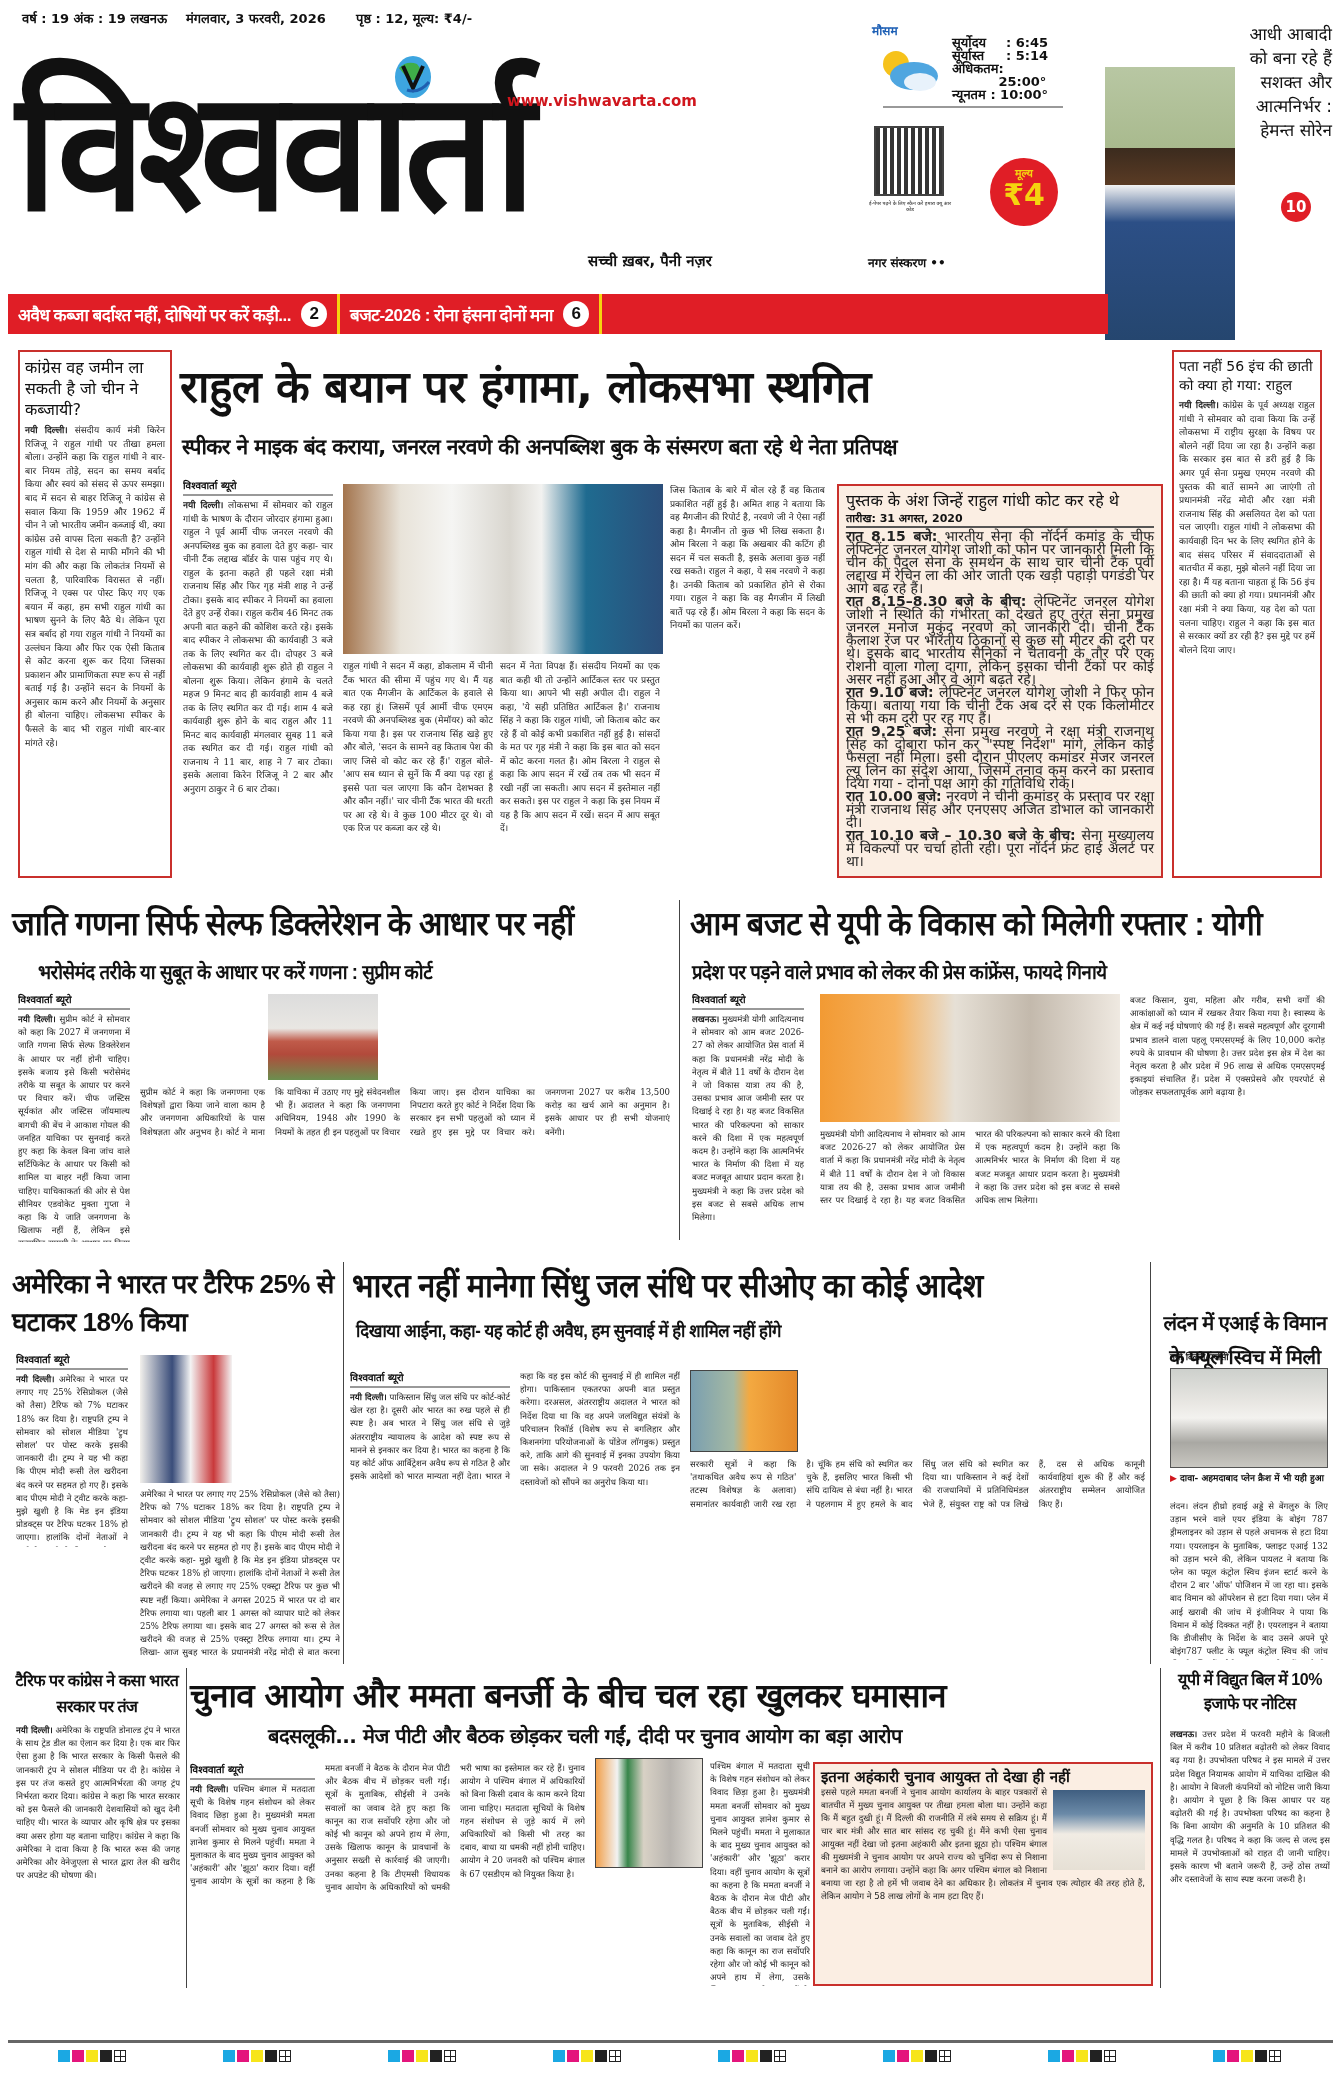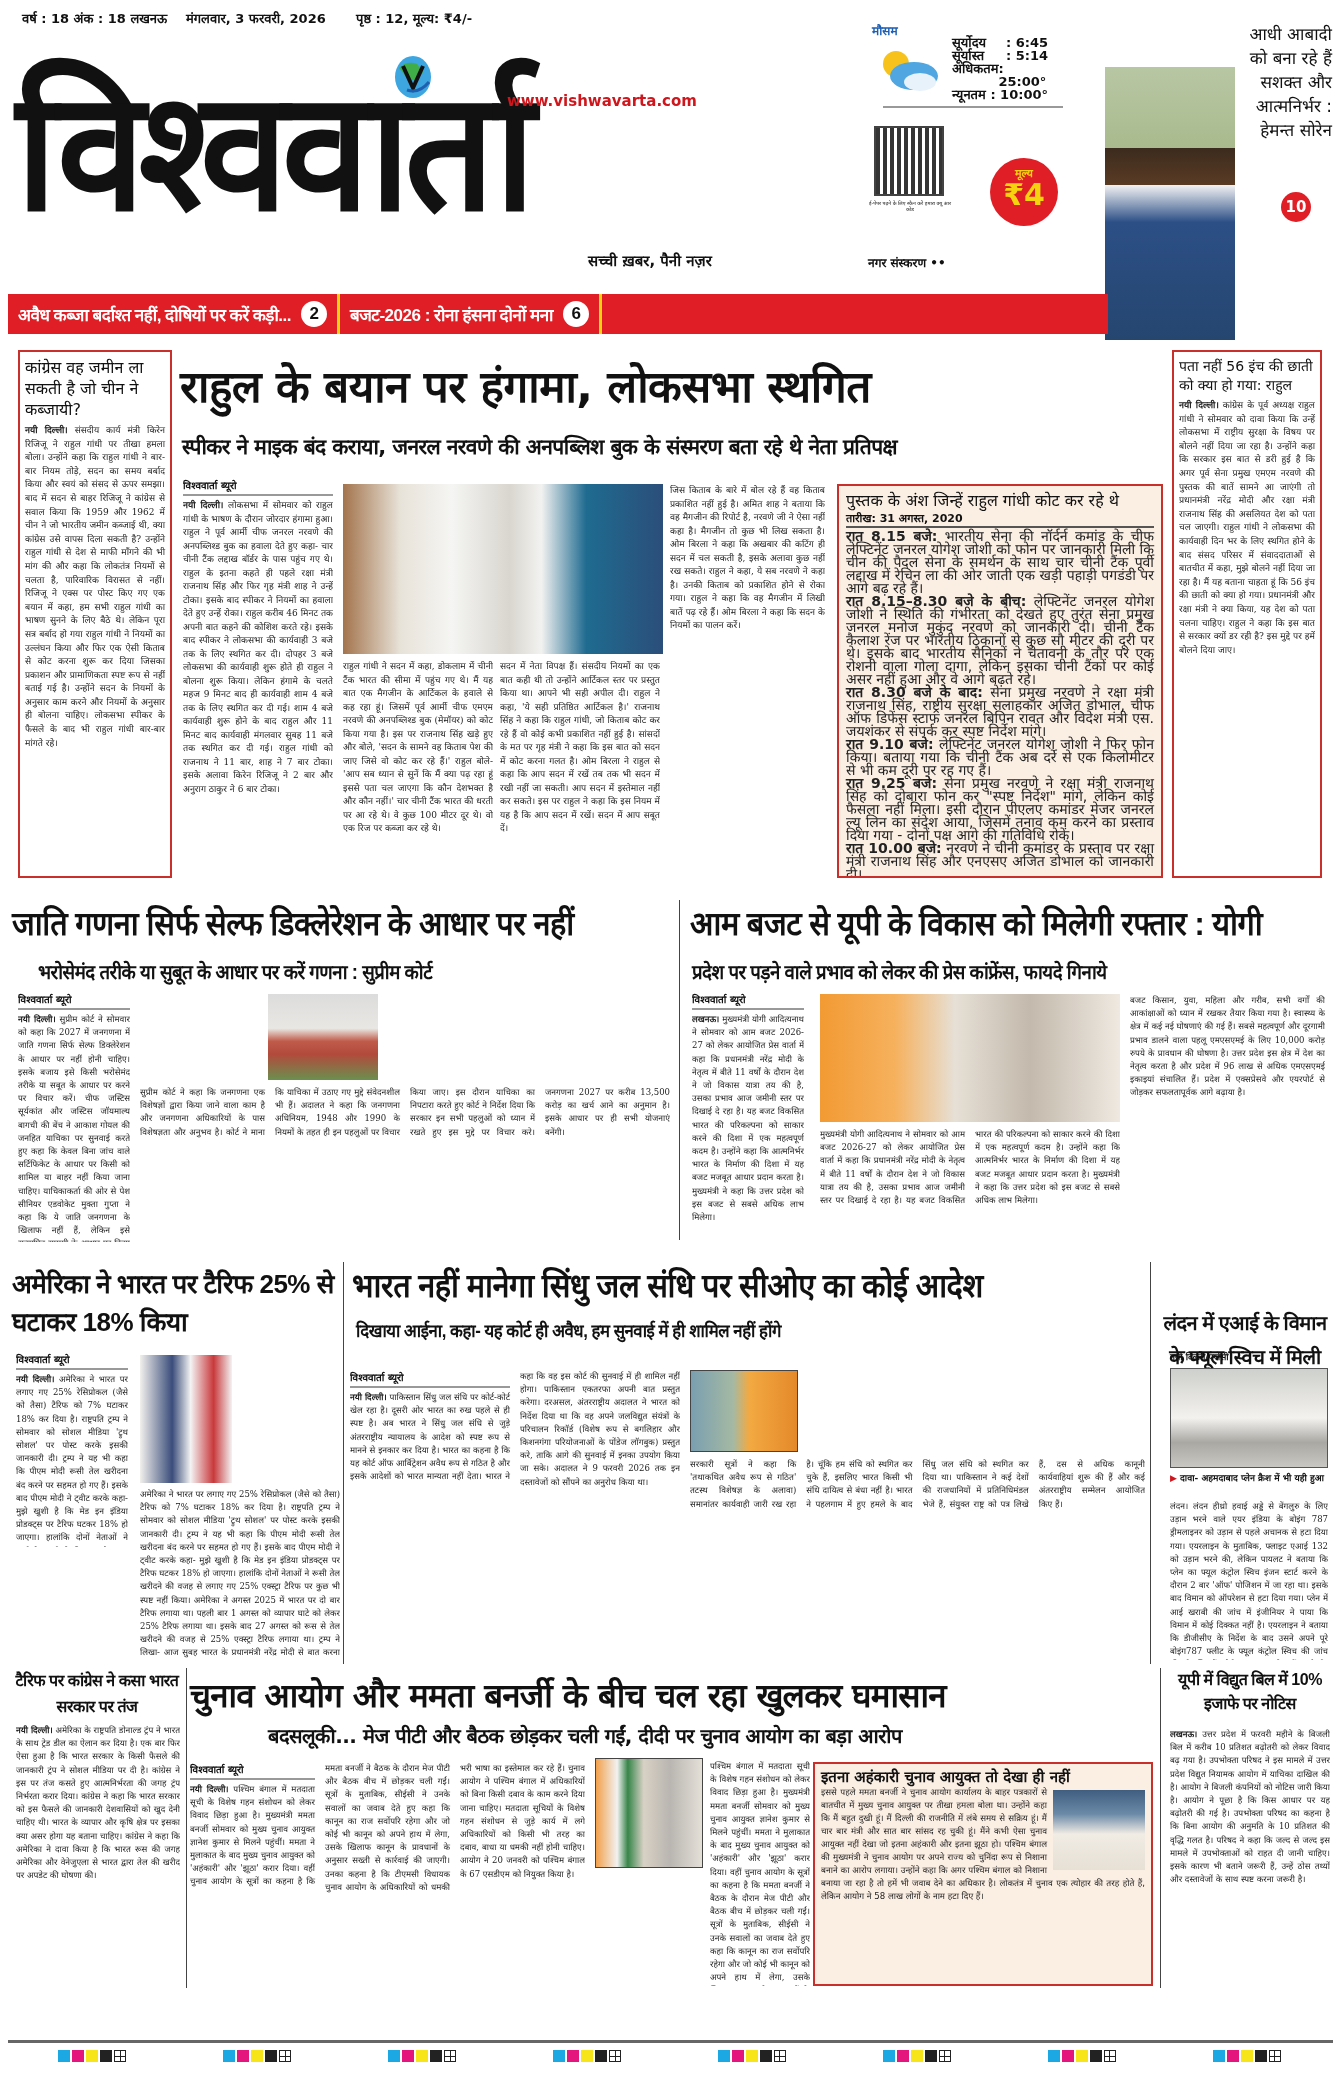--- a/index.html
+++ b/index.html
@@ -20,21 +20,21 @@
 .ticker{background:#e01e26;color:#fff;font-weight:bold;font-size:17px;display:flex;align-items:center}
 .tick-item{display:flex;align-items:center;padding:0 10px;border-right:3px solid #f5d40f;height:100%}
 .tick-num{background:#fff;color:#111;border-radius:50%;width:26px;height:26px;display:inline-flex;align-items:center;justify-content:center;font-size:17px;margin-left:10px}
 .headline{font-weight:bold;color:#111;white-space:nowrap}
 .cmyk{display:flex;gap:2px}
 .cmyk span{width:12px;height:12px;display:inline-block}
 </style>
 </head>
 <body>
 
-<div class="abs topline" style="left:22px;top:9px;">वर्ष : 18 अंक : 18 लखनऊ</div>
+<div class="abs topline" style="left:22px;top:9px;">वर्ष : 19 अंक : 19 लखनऊ</div>
 <div class="abs topline" style="left:186px;top:9px;">मंगलवार, 3 फरवरी, 2026</div>
 <div class="abs topline" style="left:356px;top:9px;">पृष्ठ : 12, मूल्य: ₹4/-</div>
 
 <div class="abs logo-word" style="left:16px;top:72px;transform:scaleY(1.05);">विश्ववार्ता</div>
 
 <div class="abs" style="left:393px;top:54px;width:40px;height:46px;">
   <svg width="40" height="46" viewBox="0 0 40 46">
     <ellipse cx="20" cy="23" rx="18" ry="21" fill="#3da5e0"></ellipse>
     <path d="M6 14 Q14 6 24 10 L30 18 Q24 28 16 26 Z" fill="#3fae49"></path>
     <path d="M10 12 L20 34 L30 12" stroke="#111" stroke-width="4" fill="none"></path>
@@ -119,21 +119,20 @@
 <div class="abs" style="left:670px;top:484px;width:155px;height:394px;overflow:hidden;">
   <div class="col-txt" style="font-size:9px;line-height:13.5px;">जिस किताब के बारे में बोल रहे हैं वह किताब प्रकाशित नहीं हुई है। अमित शाह ने बताया कि वह मैगजीन की रिपोर्ट है, नरवणे जी ने ऐसा नहीं कहा है। मैगजीन तो कुछ भी लिख सकता है। ओम बिरला ने कहा कि अखबार की कटिंग ही सदन में चल सकती है, इसके अलावा कुछ नहीं रख सकते। राहुल ने कहा, ये सब नरवणे ने कहा है। उनकी किताब को प्रकाशित होने से रोका गया। राहुल ने कहा कि वह मैगजीन में लिखी बातें पढ़ रहे हैं। ओम बिरला ने कहा कि सदन के नियमों का पालन करें।</div>
 </div>
 
 <div class="abs boxed" style="left:837px;top:484px;width:326px;height:394px;background:#fbeee3;padding:5px 7px;overflow:hidden;">
   <div style="font-size:16px;line-height:19px;">पुस्तक के अंश जिन्हें राहुल गांधी कोट कर रहे थे</div>
   <div style="font-size:11px;font-weight:bold;border-bottom:2px solid #555;padding-bottom:1px;margin-bottom:2px;">तारीख: 31 अगस्त, 2020</div>
   <div class="col-txt" style="font-size:14px;line-height:13px;font-family:'DejaVu Sans',sans-serif;">
     <div><b>रात 8.15 बजे:</b> <span>भारतीय सेना की नॉर्दर्न कमांड के चीफ लेफ्टिनेंट जनरल योगेश जोशी को फोन पर जानकारी मिली कि चीन की पैदल सेना के समर्थन के साथ चार चीनी टैंक पूर्वी लद्दाख में रेचिन ला की ओर जाती एक खड़ी पहाड़ी पगडंडी पर आगे बढ़ रहे हैं।</span></div>
     <div><b>रात 8.15–8.30 बजे के बीच:</b> <span>लेफ्टिनेंट जनरल योगेश जोशी ने स्थिति की गंभीरता को देखते हुए तुरंत सेना प्रमुख जनरल मनोज मुकुंद नरवणे को जानकारी दी। चीनी टैंक कैलाश रेंज पर भारतीय ठिकानों से कुछ सौ मीटर की दूरी पर थे। इसके बाद भारतीय सैनिकों ने चेतावनी के तौर पर एक रोशनी वाला गोला दागा, लेकिन इसका चीनी टैंकों पर कोई असर नहीं हुआ और वे आगे बढ़ते रहे।</span></div>
-    <div><b>रात 8.30 बजे के बाद:</b> <span>सेना प्रमुख नरवणे ने रक्षा मंत्री राजनाथ सिंह, राष्ट्रीय सुरक्षा सलाहकार अजित डोभाल, चीफ ऑफ डिफेंस स्टाफ जनरल बिपिन रावत और विदेश मंत्री एस. जयशंकर से संपर्क कर स्पष्ट निर्देश मांगे।</span></div>
     <div><b>रात 9.10 बजे:</b> <span>लेफ्टिनेंट जनरल योगेश जोशी ने फिर फोन किया। बताया गया कि चीनी टैंक अब दर्रे से एक किलोमीटर से भी कम दूरी पर रह गए हैं।</span></div>
     <div><b>रात 9.25 बजे:</b> <span>सेना प्रमुख नरवणे ने रक्षा मंत्री राजनाथ सिंह को दोबारा फोन कर "स्पष्ट निर्देश" मांगे, लेकिन कोई फैसला नहीं मिला। इसी दौरान पीएलए कमांडर मेजर जनरल ल्यू लिन का संदेश आया, जिसमें तनाव कम करने का प्रस्ताव दिया गया - दोनों पक्ष आगे की गतिविधि रोकें।</span></div>
     <div><b>रात 10.00 बजे:</b> <span>नरवणे ने चीनी कमांडर के प्रस्ताव पर रक्षा मंत्री राजनाथ सिंह और एनएसए अजित डोभाल को जानकारी दी।</span></div>
     <div><b>रात 10.10 बजे – 10.30 बजे के बीच:</b> <span>सेना मुख्यालय में विकल्पों पर चर्चा होती रही। पूरा नॉर्दर्न फ्रंट हाई अलर्ट पर था।</span></div>
   </div>
 </div>
 
 <div class="abs boxed" style="left:1172px;top:350px;width:150px;height:528px;padding:5px;overflow:hidden;">
   <div style="font-size:14px;line-height:19px;margin-bottom:4px;">पता नहीं 56 इंच की छाती को क्या हो गया: राहुल</div>
   <div class="col-txt" style="font-size:9px;line-height:13.6px;"><span class="dateline">नयी दिल्ली।</span> <span>कांग्रेस के पूर्व अध्यक्ष राहुल गांधी ने सोमवार को दावा किया कि उन्हें लोकसभा में राष्ट्रीय सुरक्षा के विषय पर बोलने नहीं दिया जा रहा है। उन्होंने कहा कि सरकार इस बात से डरी हुई है कि अगर पूर्व सेना प्रमुख एमएम नरवणे की पुस्तक की बातें सामने आ जाएंगी तो प्रधानमंत्री नरेंद्र मोदी और रक्षा मंत्री राजनाथ सिंह की असलियत देश को पता चल जाएगी। राहुल गांधी ने लोकसभा की कार्यवाही दिन भर के लिए स्थगित होने के बाद संसद परिसर में संवाददाताओं से बातचीत में कहा, मुझे बोलने नहीं दिया जा रहा है। मैं यह बताना चाहता हूं कि 56 इंच की छाती को क्या हो गया। प्रधानमंत्री और रक्षा मंत्री ने क्या किया, यह देश को पता चलना चाहिए। राहुल ने कहा कि इस बात से सरकार क्यों डर रही है? इस मुद्दे पर हमें बोलने दिया जाए।</span></div>

